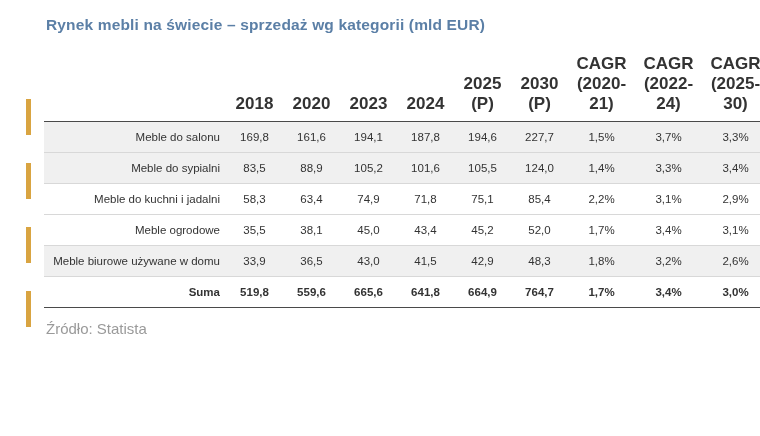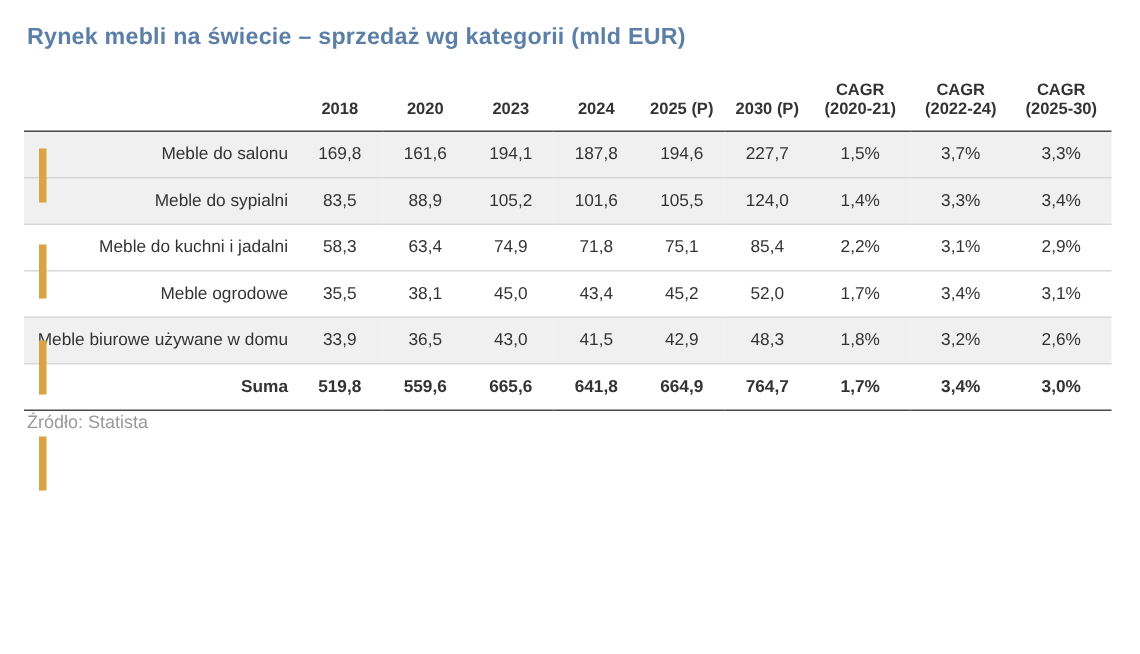--- a/index.html
+++ b/index.html
@@ -12,21 +12,21 @@
     background: #ffffff;
     font-family: "Liberation Sans", sans-serif;
     color: #333333;
     overflow: hidden;
   }
   .page {
     position: relative;
     width: 760px;
     height: 436px;
     box-sizing: border-box;
-    padding: 16px 26px 0 16px;
+    padding: 16px 26px 0 44px;
   }
   .title {
     font-size: 15.5px;
     font-weight: bold;
     color: #5b7fa6;
     letter-spacing: 0.15px;
     margin: 0 0 14px 2px;
     white-space: nowrap;
   }
   table.data-table {
@@ -35,21 +35,21 @@
     table-layout: fixed;
     font-size: 11.5px;
   }
   table.data-table thead th {
     font-weight: bold;
     color: #333333;
     vertical-align: bottom;
     padding: 6px 6px 7px 6px;
     border-bottom: 1.6px solid #4a4a4a;
     line-height: 1.18;
-    font-size: 11px;
+    font-size: 17px;
     text-align: center;
     background: #ffffff;
   }
   table.data-table thead th.cat-head {
     text-align: left;
     border-bottom: 1.6px solid #4a4a4a;
   }
   table.data-table thead th .cagr-l1 { display: block; }
   table.data-table thead th .cagr-l2 { display: block; }
   table.data-table tbody td {
@@ -75,22 +75,23 @@
     background: #ffffff;
   }
   tbody tr.total td.cat { font-weight: bold; }
   .accent-bar {
     position: absolute;
     left: 26px;
     width: 5px;
     background: #d9a441;
   }
   .source {
+    margin-top: 12px;
     margin-left: 2px;
-    font-size: 12px;
+    font-size: 15px;
     color: #9a9a9a;
   }
   col.c-cat { width: 182px; }
   col.c-yr  { width: 57px; }
   col.c-cagr{ width: 67px; }
 </style>
 </head>
 <body>
 
 <div class="page">

